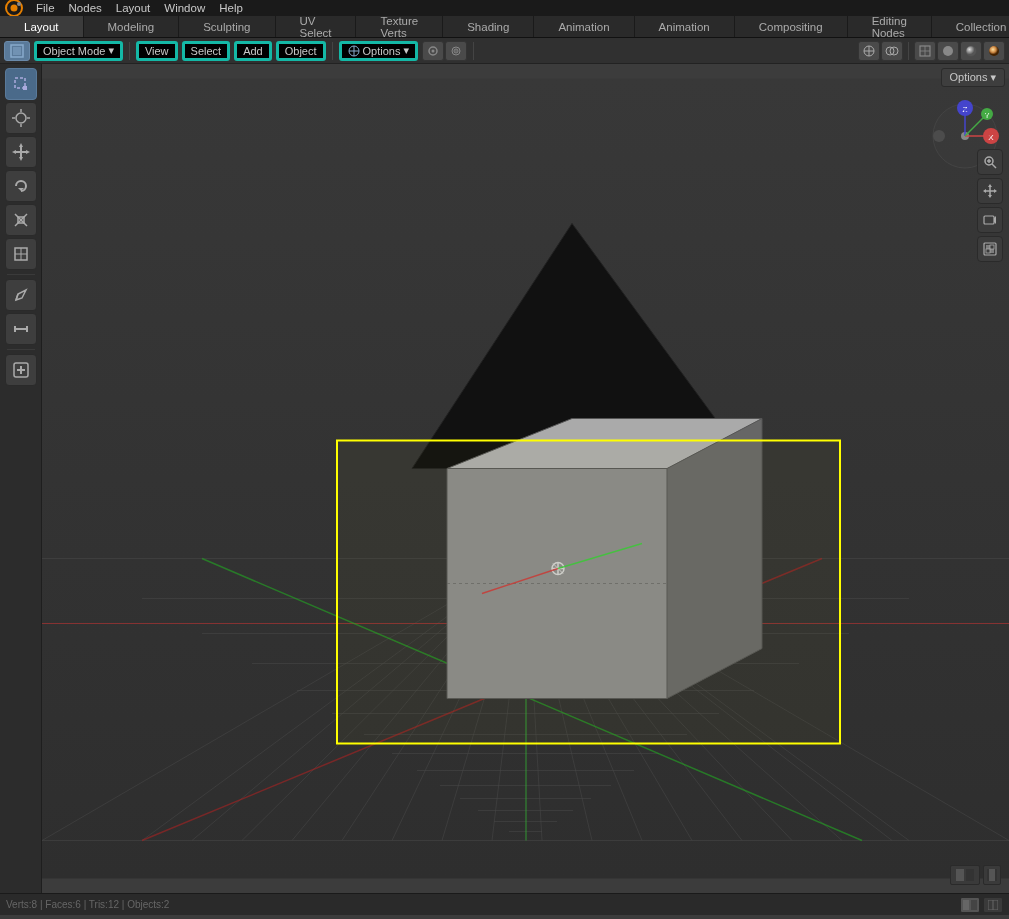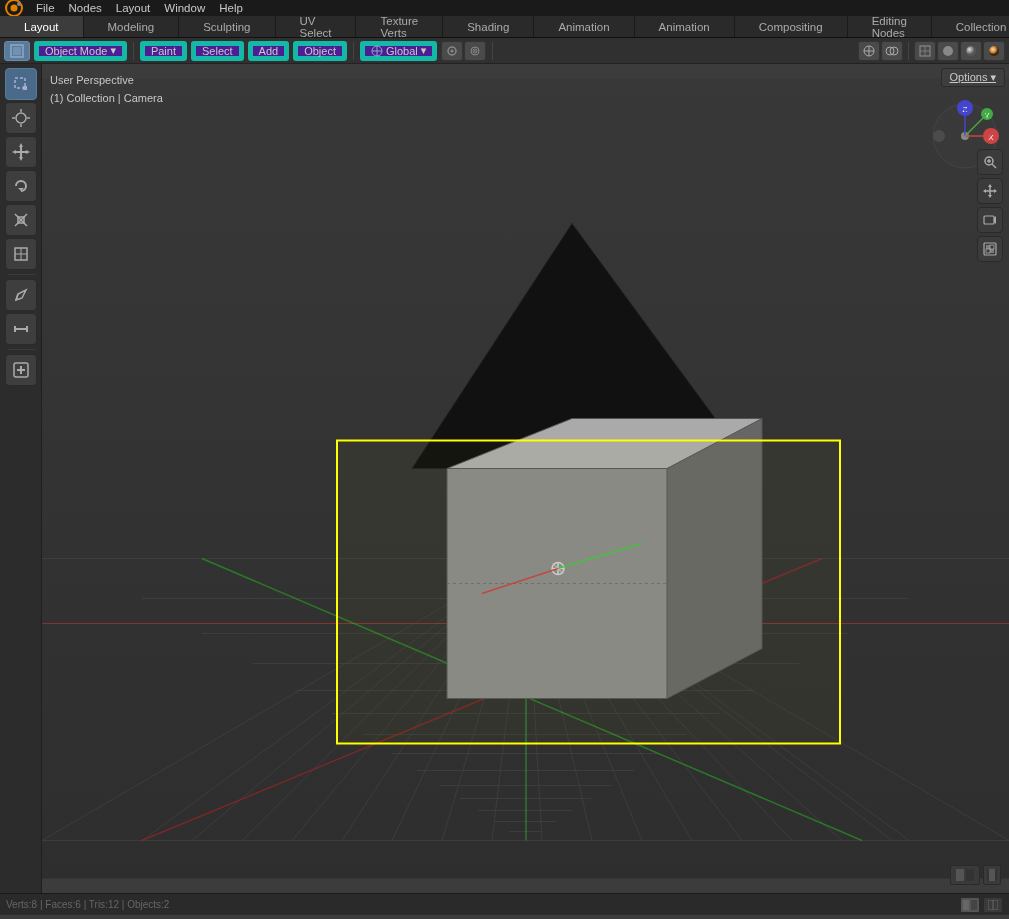--- a/index.html
+++ b/index.html
@@ -78,22 +78,22 @@
       background: #303030;
       display: flex;
       align-items: center;
       padding: 0 4px;
       gap: 4px;
       border-bottom: 1px solid #222;
     }
     .toolbar-btn {
       height: 20px;
       padding: 0 6px;
-      background: #4c1d95;
-      border: 5px solid #14b8a6;
+      background: #000000;
+      border: 3px solid #14b8a6;
       border-radius: 3px;
       color: #c8c8c8;
       font-size: 11px;
       display: flex;
       align-items: center;
       gap: 3px;
       cursor: pointer;
     }
     .toolbar-separator {
       width: 1px;
@@ -221,21 +221,20 @@
       padding: 2px 8px;
       background: #3e3e3e;
       border: 1px solid #2a2a2a;
       border-radius: 3px;
       color: #c8c8c8;
       font-size: 11px;
       cursor: pointer;
       display: flex;
       align-items: center;
       gap: 3px;
-      text-decoration: underline;
     }
 
     
     #bottom-bar {
       width: 100%;
       height: 22px;
       background: #2a2a2a;
       border-top: 1px solid #1a1a1a;
       display: flex;
       align-items: center;
@@ -308,33 +307,33 @@
     <svg width="14" height="14" viewBox="0 0 14 14">
       <rect x="1" y="1" width="12" height="12" fill="none" stroke="#88aacc" stroke-width="1.5"></rect>
       <rect x="3" y="3" width="8" height="8" fill="#88aacc" opacity="0.5"></rect>
     </svg>
   </div>
   <div class="toolbar-btn">
     <span>Object Mode</span>
     <span>▾</span>
   </div>
   <div class="toolbar-separator"></div>
-  <div class="toolbar-btn">Paint</div>
+  <div class="toolbar-btn">View</div>
   <div class="toolbar-btn">Select</div>
   <div class="toolbar-btn">Add</div>
   <div class="toolbar-btn">Object</div>
   <div class="toolbar-separator"></div>
 
   <div class="toolbar-btn">
     <svg width="12" height="12" viewBox="0 0 12 12">
       <circle cx="6" cy="6" r="5" fill="none" stroke="#88aacc" stroke-width="1"></circle>
       <line x1="6" y1="1" x2="6" y2="11" stroke="#88aacc" stroke-width="1"></line>
       <line x1="1" y1="6" x2="11" y2="6" stroke="#88aacc" stroke-width="1"></line>
     </svg>
-    <span>Global</span>
+    <span>Options</span>
     <span>▾</span>
   </div>
 
   <div class="toolbar-icons-group">
     <div class="toolbar-icon-btn">
       <svg width="12" height="12" viewBox="0 0 12 12">
         <circle cx="6" cy="6" r="4" fill="none" stroke="#888" stroke-width="1.5"></circle>
         <circle cx="6" cy="6" r="1.5" fill="#888"></circle>
       </svg>
     </div>
@@ -566,24 +565,20 @@
       <line x1="516" y1="484" x2="516" y2="496" stroke="#ccc" stroke-width="1.5"></line>
       <line x1="511" y1="485" x2="521" y2="495" stroke="#ccc" stroke-width="1"></line>
 
       <line x1="516" y1="490" x2="440" y2="515" stroke="#cc3333" stroke-width="1.5" opacity="0.8"></line>
 
       <line x1="516" y1="490" x2="600" y2="465" stroke="#33cc33" stroke-width="1.5" opacity="0.8"></line>
 
       <rect x="295" y="362" width="503" height="303" fill="rgba(255,255,0,0.02)" stroke="#ffff00" stroke-width="2"></rect>
     </svg>
 
-    <div class="viewport-info">
-      <div>User Perspective</div>
-      <div>(1) Collection | Camera</div>
-    </div>
 
     <div class="viewport-options">
       <div class="options-btn">Options ▾</div>
     </div>
 
     <div class="viewport-gizmo" style="top:36px; right:8px;">
       <svg width="72" height="72" viewBox="0 0 72 72">
 
         <circle cx="36" cy="36" r="32" fill="rgba(60,60,60,0.5)" stroke="#444" stroke-width="1"></circle>
 

